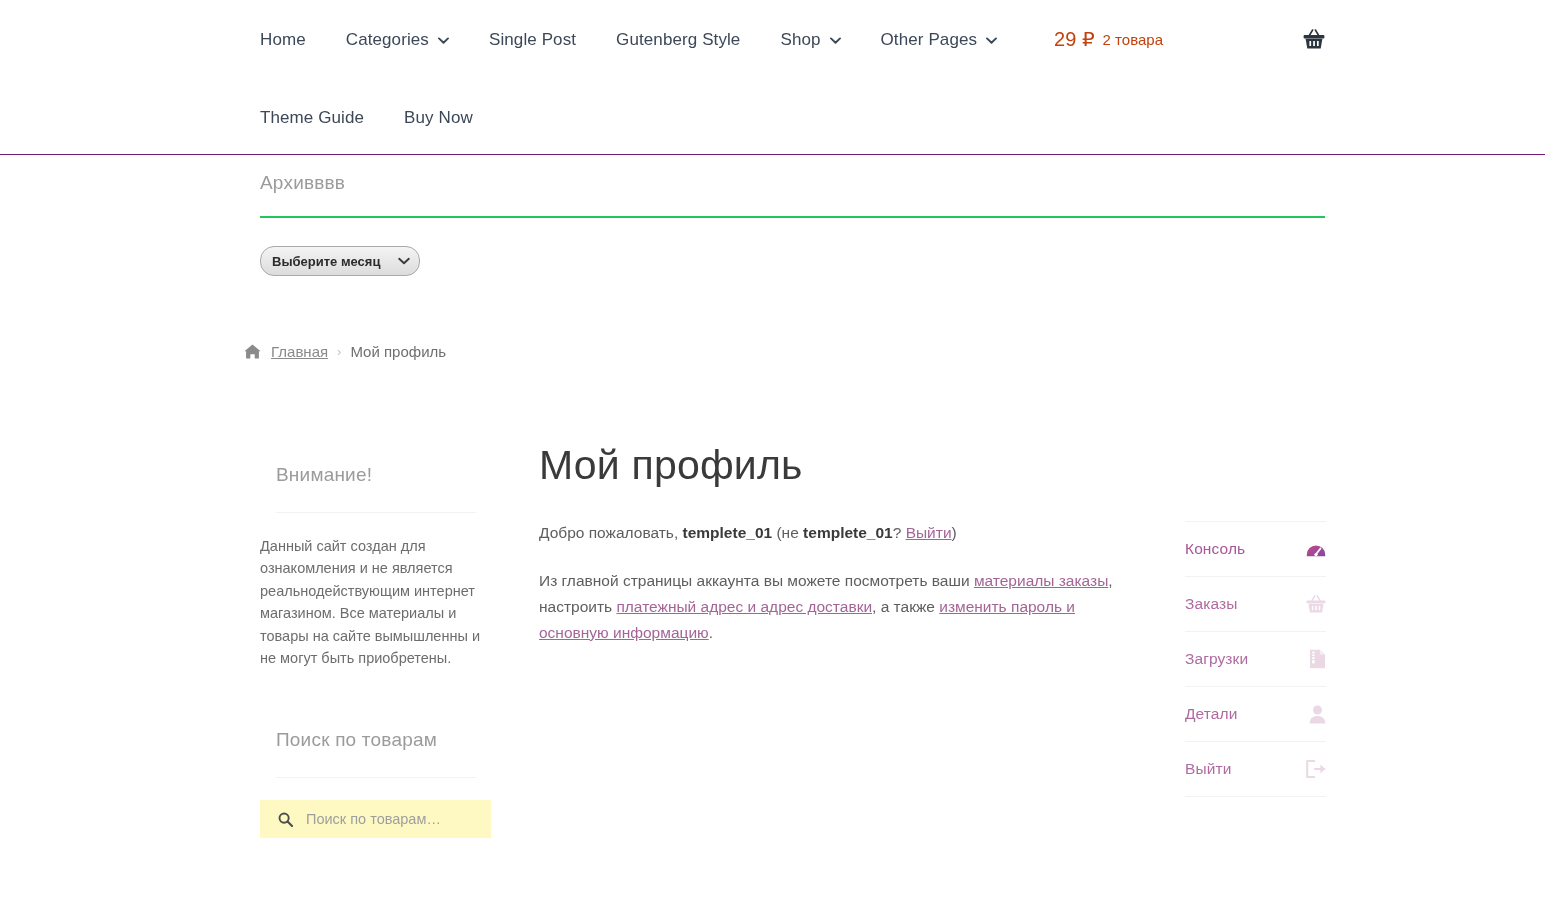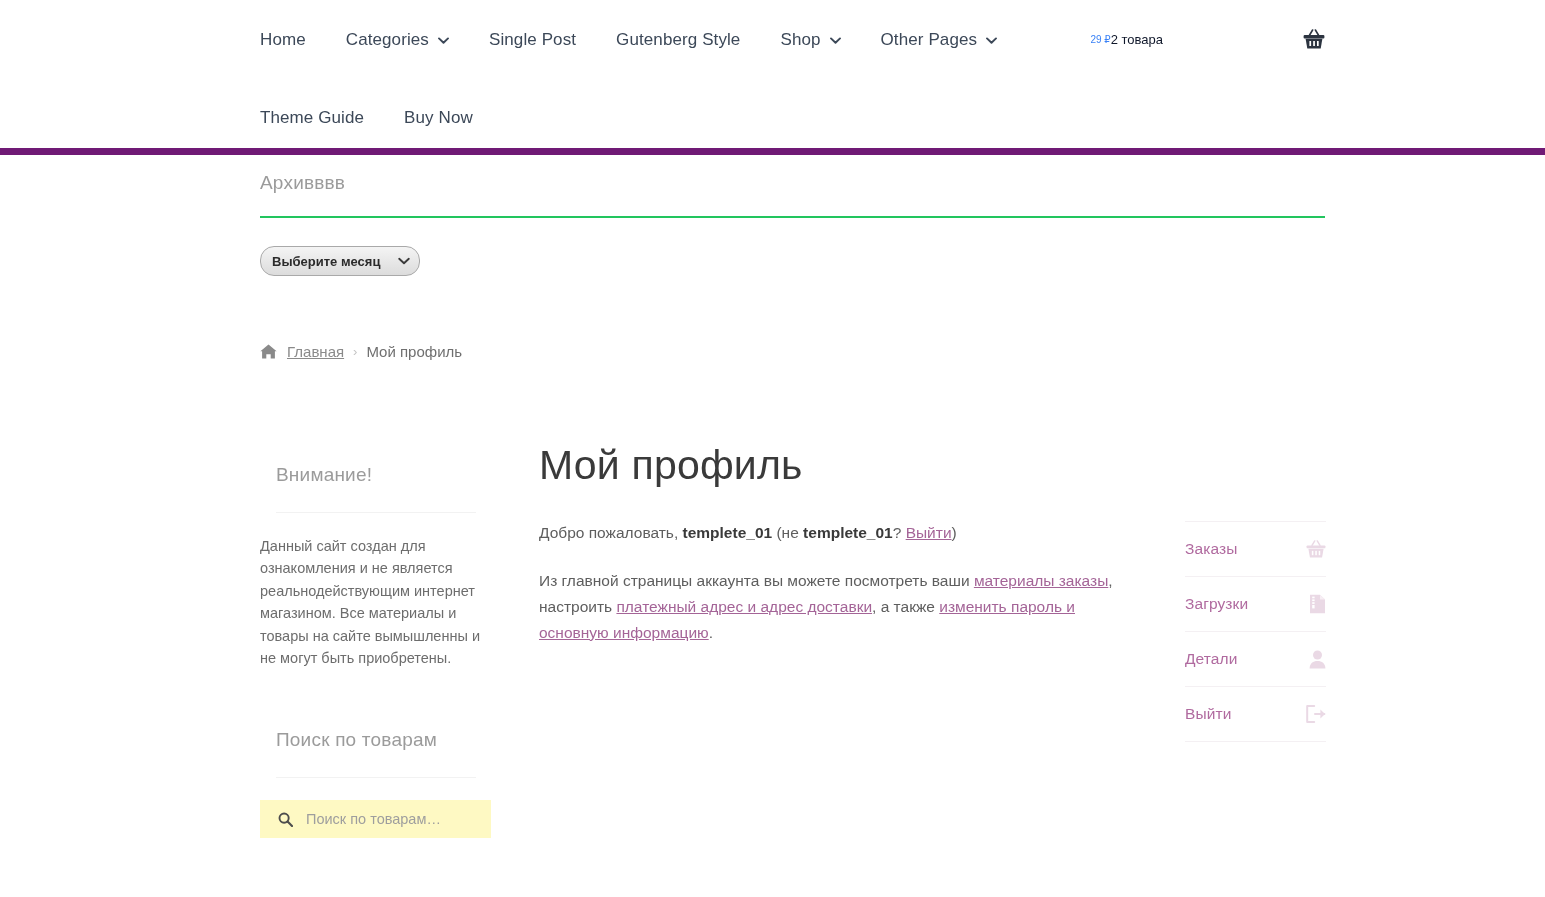--- a/index.html
+++ b/index.html
@@ -13,21 +13,21 @@
     overflow: hidden;
   }
 
   .page { position: relative; width: 1545px; height: 897px; }
 
   
   .site-header {
     position: absolute;
     left: 0; top: 0;
     width: 1545px;
-    border-bottom: 7px solid #701a75;
+    border-bottom: 1px solid #701a75;
     height: 155px;
   }
   .nav-wrap {
     position: absolute;
     left: 260px; top: 0;
     width: 1065px;
   }
   .nav-row {
     display: flex;
     align-items: center;
@@ -57,27 +57,28 @@
 
   .cart-block {
     position: absolute;
     right: 0; top: 0;
     height: 78px;
     display: flex;
     align-items: center;
     gap: 0;
   }
   .cart-amount {
-    font-size: 10px;
-    color: #3b82f6;
+    font-size: 20px;
+    color: #c2410c;
+    margin-right: 8px;
     white-space: nowrap;
   }
   .cart-count {
-    font-size: 13px;
-    color: #0f172a;
+    font-size: 15px;
+    color: #c2410c;
     white-space: nowrap;
     text-align: right;
   }
   .cart-icon {
     margin-left: 140px;
     display: flex;
     align-items: center;
   }
 
   
@@ -110,21 +111,21 @@
     border: 1px solid #a9a9a9;
     border-radius: 14px;
     cursor: pointer;
     font-family: "Liberation Sans", sans-serif;
   }
   .month-select .caret-dark svg { display: block; }
 
   
   .breadcrumb {
     position: absolute;
-    left: 260px; top: 343px;
+    left: 244px; top: 343px;
     display: flex;
     align-items: center;
     gap: 9px;
     font-size: 15px;
     color: #8a8a8a;
   }
   .breadcrumb .home-ico { display: flex; align-items: center; margin-right: 1px; }
   .breadcrumb a {
     color: #8a8a8a;
     text-decoration: underline;
@@ -347,20 +348,36 @@
   <main class="main">
     <h1>Мой профиль</h1>
 
     <p><span>Добро пожаловать, </span><strong>templete_01</strong><span> (не </span><strong>templete_01</strong><span>? </span><a href="#">Выйти</a><span>)</span></p>
 
     <p class="second"><span>Из главной страницы аккаунта вы можете посмотреть ваши </span><a href="#">материалы заказы</a><span>, настроить </span><a href="#">платежный адрес и адрес доставки</a><span>, а также </span><a href="#">изменить пароль и основную информацию</a><span>.</span></p>
   </main>
 
   <nav class="account-nav">
 
+    <div class="account-item active">
+      <span class="label">Консоль</span>
+      <span class="ico">
+        <svg width="20" height="20" viewBox="0 0 20 20">
+          <defs>
+            <linearGradient id="gaugeGrad" x1="0" y1="0" x2="1" y2="1">
+              <stop offset="0%" stop-color="#c9478f"></stop>
+              <stop offset="100%" stop-color="#7b4b9e"></stop>
+            </linearGradient>
+          </defs>
+          <path d="M0.8 15.6 A9.2 9.2 0 0 1 19.2 15.6 L19.2 17.2 L0.8 17.2 Z" fill="url(#gaugeGrad)"></path>
+          <circle cx="10" cy="15.6" r="1.7" fill="#ffffff"></circle>
+          <path d="M10 15.2 L14.6 9.4" stroke="#ffffff" stroke-width="1.7" stroke-linecap="round"></path>
+        </svg>
+      </span>
+    </div>
 
     <div class="account-item">
       <span class="label">Заказы</span>
       <span class="ico">
         <svg width="20" height="19" viewBox="0 0 22 21">
           <path d="M6.6 6 L9.6 1" stroke="#ead9e5" stroke-width="1.6" fill="none" stroke-linecap="round"></path>
           <path d="M15.4 6 L12.4 1" stroke="#ead9e5" stroke-width="1.6" fill="none" stroke-linecap="round"></path>
           <rect x="0.6" y="6" width="20.8" height="3.2" rx="1" fill="#ead9e5"></rect>
           <path d="M2.6 9.6 L4.3 19.4 L17.7 19.4 L19.4 9.6 Z" fill="#ead9e5"></path>
           <rect x="6.4" y="12" width="1.7" height="4.8" fill="#ffffff"></rect>

